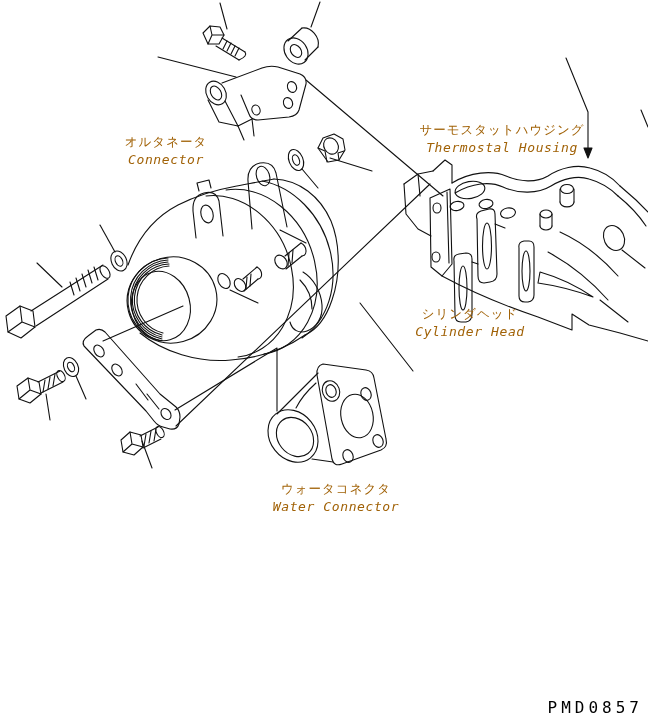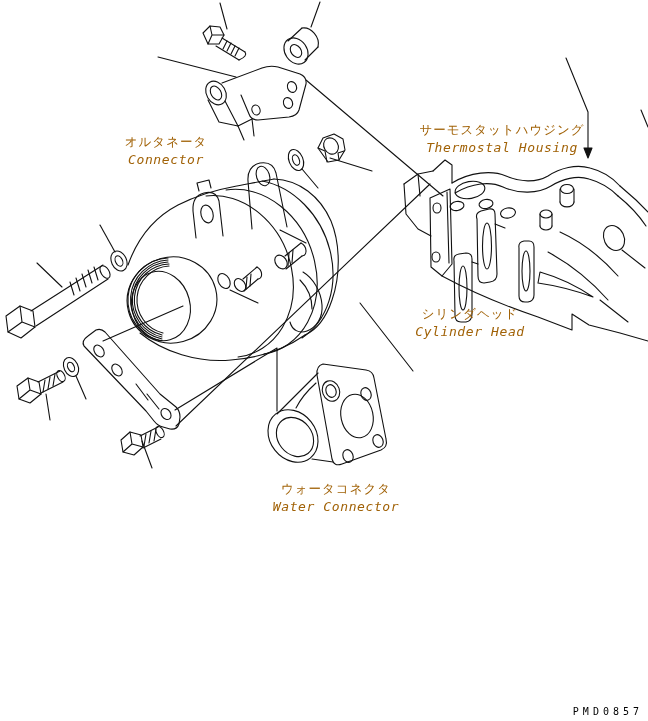--- a/index.html
+++ b/index.html
@@ -9,21 +9,21 @@
   }
   #lineart{position:absolute;left:0;top:0;}
   .label{
     position:absolute;color:#a16207;text-align:center;line-height:1.32;
     white-space:nowrap;transform:translateX(-50%);
   }
   .label .jp{display:block;font-size:12.5px;letter-spacing:1px;}
   .label .en{display:block;font-size:13px;letter-spacing:0.6px;font-style:italic;}
   .code{
     position:absolute;right:5px;bottom:4px;color:#000;
-    font-size:10px;letter-spacing:4px;white-space:nowrap;
+    font-size:16px;letter-spacing:4px;white-space:nowrap;
   }
 </style>
 </head>
 <body>
 
 <div id="stage">
 
   <svg id="lineart" width="648" height="721" viewBox="0 0 648 721">
     <g stroke="#111" fill="none" stroke-width="1.1" stroke-linecap="round" stroke-linejoin="round">
 

